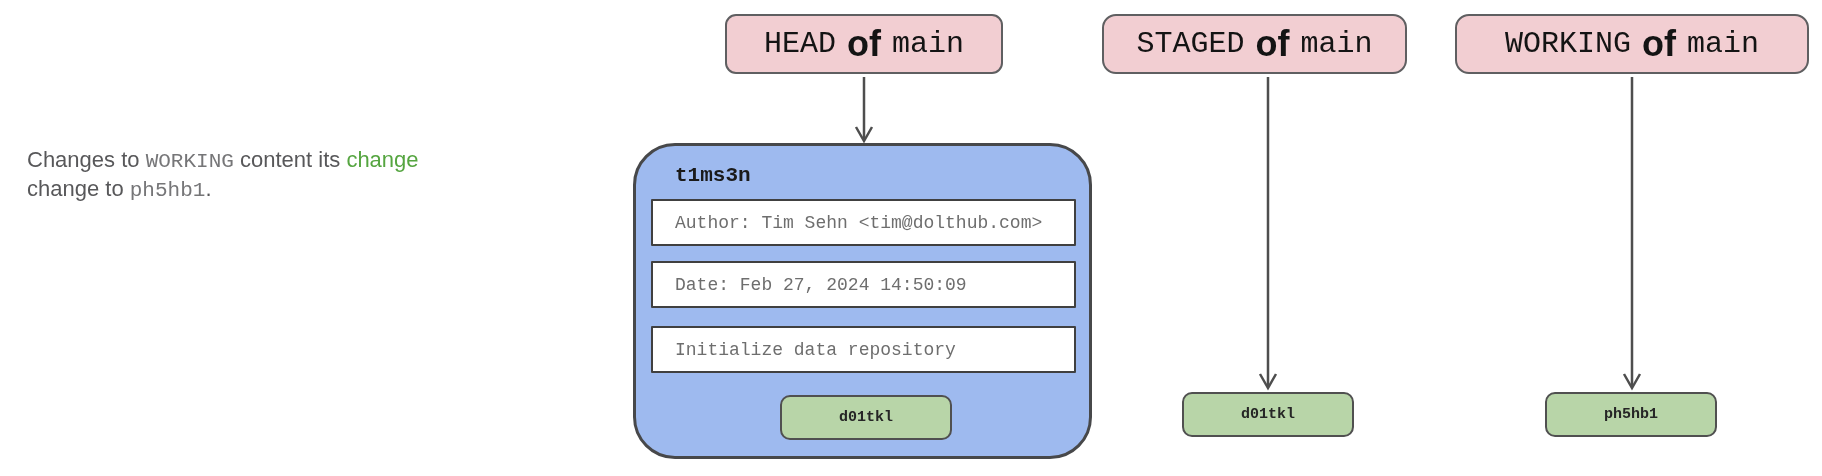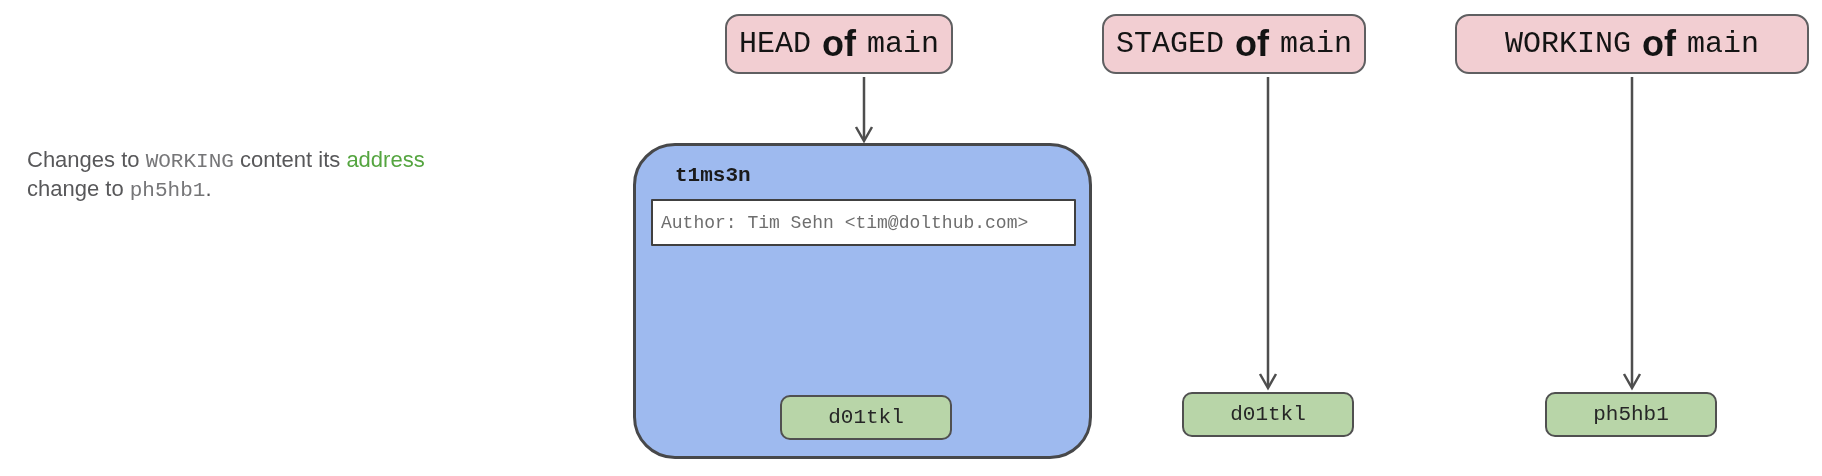--- a/index.html
+++ b/index.html
@@ -28,50 +28,50 @@
 
   
   .pointer{
     position:absolute;height:60px;box-sizing:border-box;
     background:var(--pink);border:2px solid var(--pink-border);border-radius:14px;
     display:flex;align-items:center;justify-content:center;gap:11px;
     color:#141414;
   }
   .pointer .ref,.pointer .branch{font-family:"Liberation Mono",monospace;font-size:30px;}
   .pointer .of{font-family:"Liberation Sans",sans-serif;font-weight:700;font-size:36px;}
-  .pointer.head{left:725px;top:14px;width:228px;}
-  .pointer.staged{left:1102px;top:14px;width:264px;}
+  .pointer.head{left:725px;top:14px;width:278px;border-radius:11px;}
+  .pointer.staged{left:1102px;top:14px;width:305px;}
   .pointer.working{left:1455px;top:14px;width:354px;}
 
   
   .commit-box{
     position:absolute;left:633px;top:143px;width:459px;height:316px;box-sizing:border-box;
     background:var(--blue);border:3px solid var(--blue-border);border-radius:42px;
   }
   .commit-id{
     position:absolute;left:27px;top:18px;
     font-family:"Liberation Mono",monospace;font-weight:700;font-size:21px;color:#1a1a1a;margin-left:12px;
   }
   .field{
     position:absolute;left:15px;width:425px;height:47px;box-sizing:border-box;
     background:#ffffff;border:2px solid var(--field-border);border-radius:1px;
-    display:flex;align-items:center;padding-left:8px;
+    display:flex;align-items:center;padding-left:22px;
     font-family:"Liberation Mono",monospace;font-size:18px;color:var(--field-text);
     white-space:nowrap;overflow:hidden;
   }
   .field.author{top:53px;}
   .field.date{top:115px;}
   .field.message{top:180px;}
 
   
   .value-box{
     position:absolute;width:172px;height:45px;box-sizing:border-box;
     background:var(--green);border:2px solid var(--green-border);border-radius:10px;
     display:flex;align-items:center;justify-content:center;
-    font-family:"Liberation Mono",monospace;font-weight:400;font-size:21px;color:#262626;
+    font-family:"Liberation Mono",monospace;font-weight:700;font-size:15px;color:#262626;
   }
   .value-box.in-commit{left:144px;top:249px;position:absolute;}
   .value-box.staged-val{left:1182px;top:392px;}
   .value-box.working-val{left:1545px;top:392px;}
 </style>
 </head>
 <body>
 
 <div class="canvas">
 
@@ -86,21 +86,21 @@
         <path d="M1260,374 L1268,388 L1276,374" stroke-width="2.5"></path>
       </g>
       <g>
         <line x1="1632" y1="77" x2="1632" y2="386" stroke-width="2.5"></line>
         <path d="M1624,374 L1632,388 L1640,374" stroke-width="2.5"></path>
       </g>
     </g>
   </svg>
 
   <p class="caption">
-      <span class="cap-line"><span class="seg sans">Changes to </span><span class="seg mono">WORKING</span><span class="seg sans"> content its </span><span class="seg green">address</span></span>
+      <span class="cap-line"><span class="seg sans">Changes to </span><span class="seg mono">WORKING</span><span class="seg sans"> content its </span><span class="seg green">change</span></span>
       <span class="cap-line"><span class="seg sans">change to </span><span class="seg mono">ph5hb1</span><span class="seg sans">.</span></span>
     </p>
 
   <div class="pointer head">
     <span class="ref">HEAD</span>
     <span class="of">of</span>
     <span class="branch">main</span>
   </div>
 
   <div class="pointer staged">
@@ -111,19 +111,21 @@
 
   <div class="pointer working">
     <span class="ref">WORKING</span>
     <span class="of">of</span>
     <span class="branch">main</span>
   </div>
 
   <div class="commit-box">
     <div class="commit-id">t1ms3n</div>
     <div class="field author">Author: Tim Sehn &lt;tim@dolthub.com&gt;</div>
+    <div class="field date">Date: Feb 27, 2024 14:50:09</div>
+    <div class="field message">Initialize data repository</div>
     <div class="value-box in-commit">d01tkl</div>
   </div>
 
   <div class="value-box staged-val">d01tkl</div>
   <div class="value-box working-val">ph5hb1</div>
 
 </div>
 
 </body></html>

